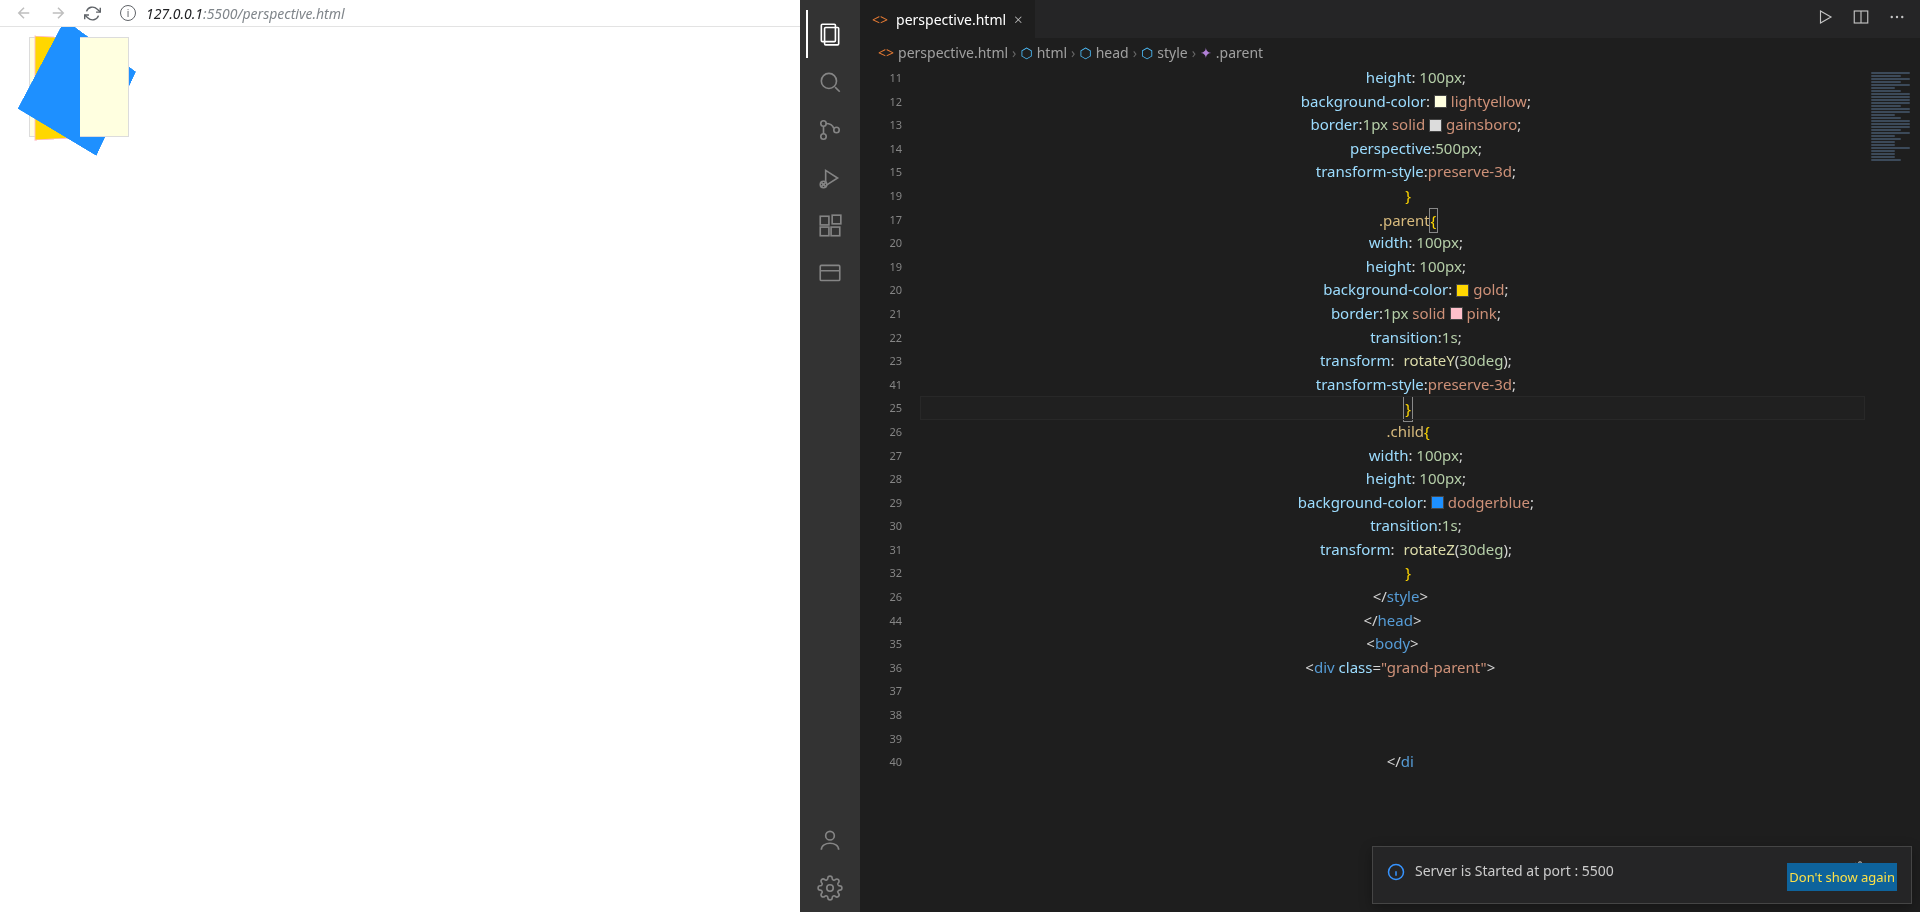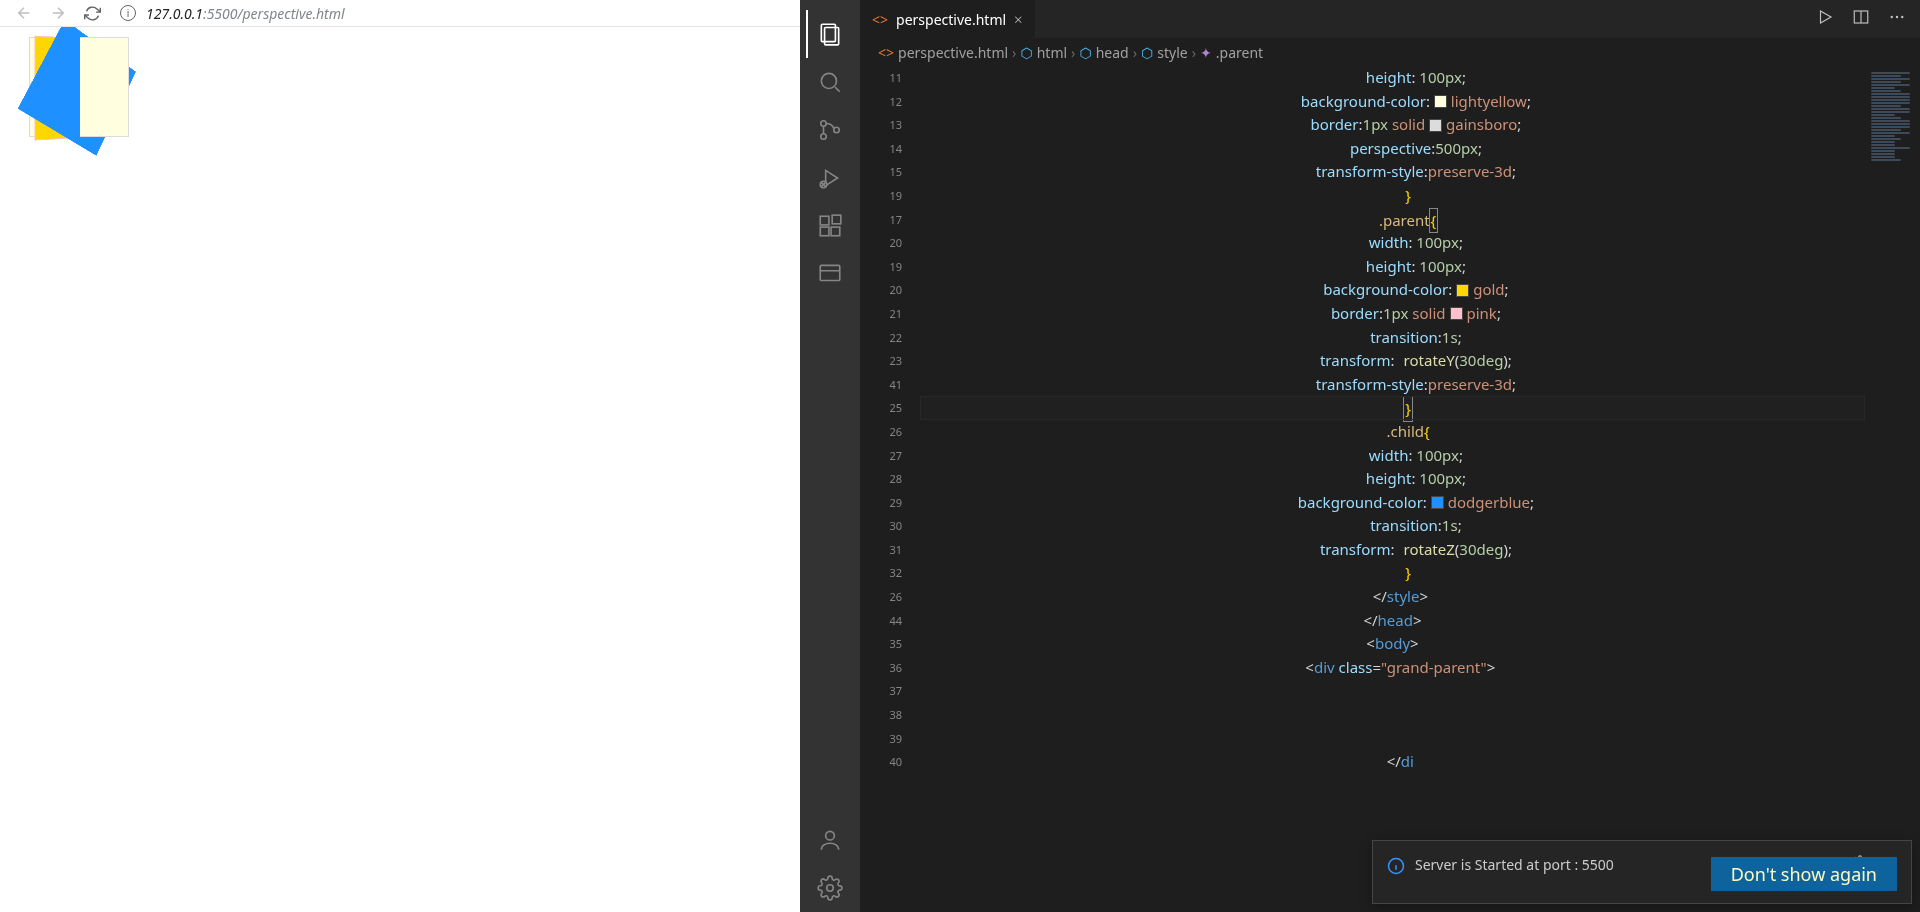--- a/index.html
+++ b/index.html
@@ -69,21 +69,21 @@
 
 .box-hl { display:inline-block; border:1px solid #888; padding:0 1px; margin:0 -1px; }
 
 
 .notification { position:absolute; right:8px; bottom:8px; width:540px; background:#252526; border:1px solid #454545; padding:14px 14px 12px 14px; font-size:14px; color:#ccc; box-shadow:0 4px 12px rgba(0,0,0,.3); }
 .notif-head { display:flex; align-items:flex-start; gap:10px; }
 .notif-info-icon { color:#3794ff; flex-shrink:0; margin-top:2px; }
 .notif-tools { margin-left:auto; display:flex; gap:14px; color:#c5c5c5; }
 .notif-sub { margin-top:18px; font-size:13px; color:#ccc; margin-left:26px; }
 .notif-btn-row { display:flex; justify-content:flex-end; margin-top:-22px; }
-.notif-btn { background:#0e639c; color:#fef9c3; padding:5px 20px; font-size:18px; border:none; }
+.notif-btn { background:#0e639c; color:#fde047; padding:5px 2px; font-size:13px; border:none; }
 </style>
 </head>
 <body>
 
 <div class="browser">
   <div class="browser-bar">
     <div class="nav-btn disabled">
       <svg width="18" height="18" viewBox="0 0 24 24" fill="none" stroke="currentColor" stroke-width="2">
           <path d="M19 12H5M12 19l-7-7 7-7"></path>
         </svg>

